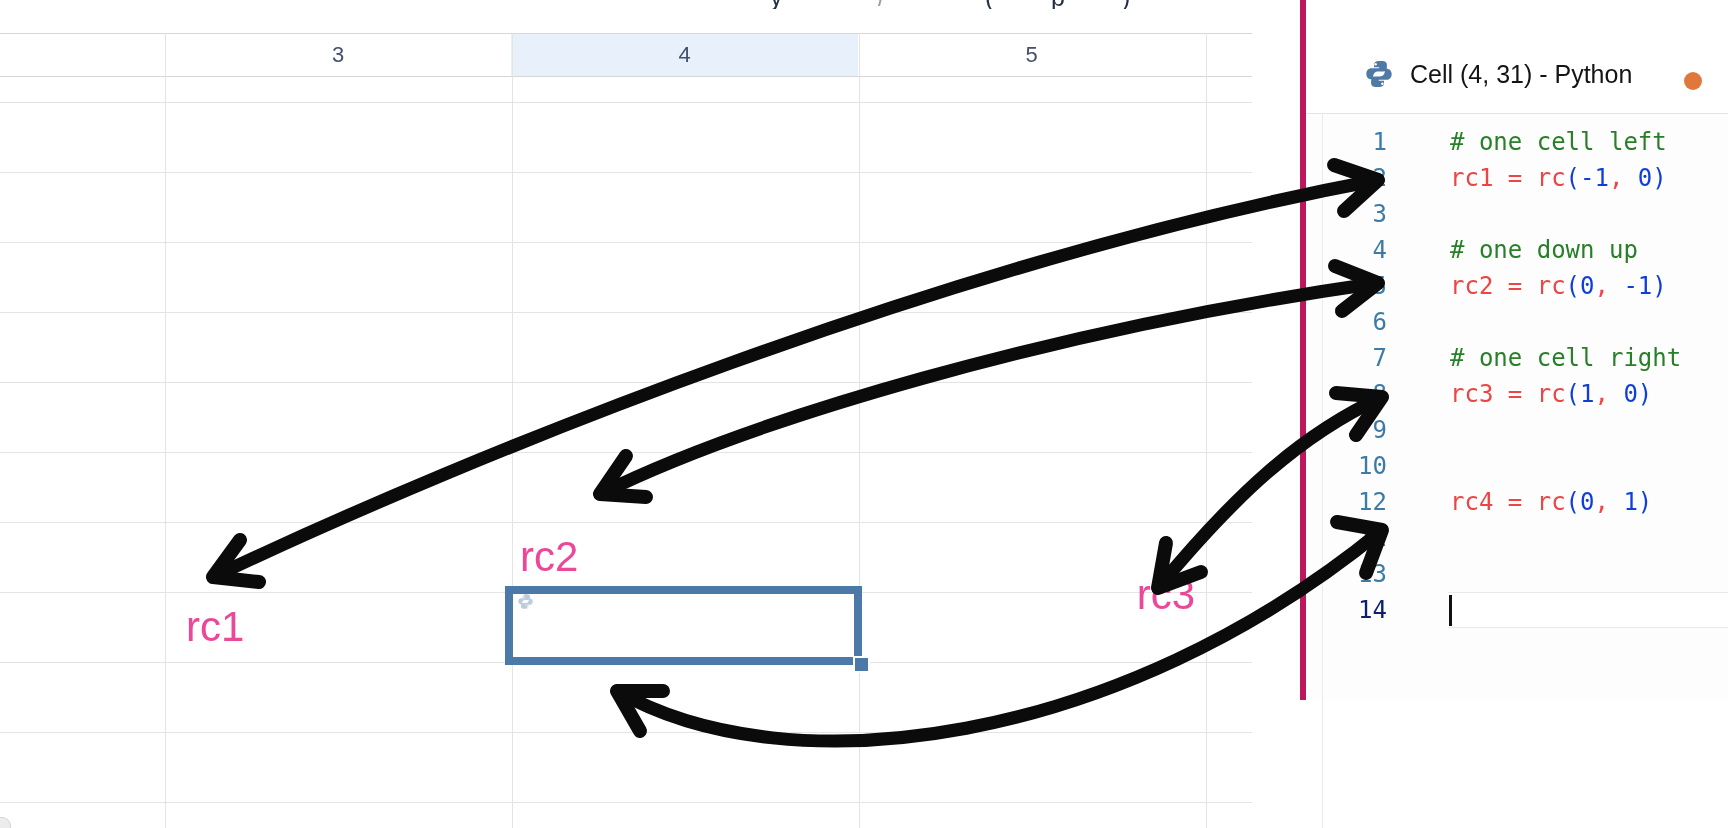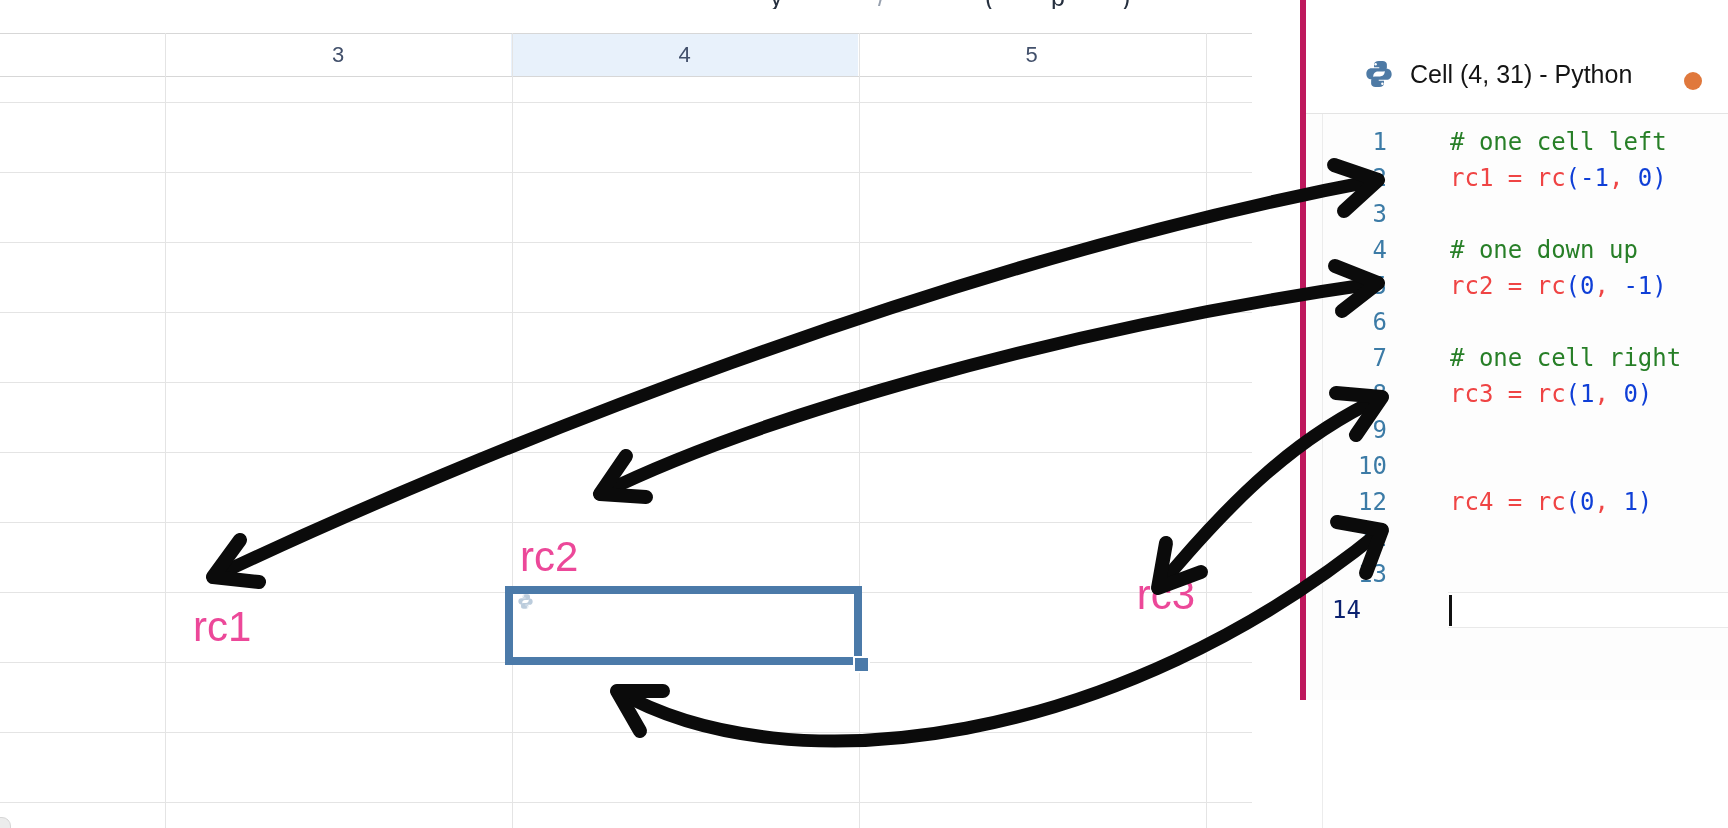--- a/index.html
+++ b/index.html
@@ -29,21 +29,21 @@
   .col-header-band{position:absolute;left:0;top:33px;width:1252px;height:44px;
           border-top:1px solid #d7d7d7;border-bottom:1px solid #d7d7d7;box-sizing:border-box;}
   .col-highlight{position:absolute;left:511px;top:34px;width:347px;height:42px;background:var(--header-highlight);}
   .col-label{position:absolute;top:33px;height:44px;line-height:44px;text-align:center;
           font-size:22px;color:#42506b;}
   .col-label.c3{left:165px;width:346px;}
   .col-label.c4{left:511px;width:347px;}
   .col-label.c5{left:858px;width:347px;}
 
   .cell-value{position:absolute;height:70px;line-height:70px;font-size:42px;color:#ec4899;box-sizing:border-box;}
-  .cv-rc1{left:165px;top:592px;width:346px;padding-left:28px;}
+  .cv-rc1{left:165px;top:592px;width:346px;padding-left:21px;}
   .cv-rc2{left:511px;top:522px;width:347px;padding-left:9px;}
   .cv-rc3{left:858px;top:560px;width:347px;text-align:right;padding-right:10px;}
   .cv-rc4{left:511px;top:662px;width:347px;padding-left:9px;}
 
   .selection{position:absolute;left:505px;top:586px;width:357px;height:79px;box-sizing:border-box;
           border:8px solid var(--selection);z-index:4;}
   .fill-handle{position:absolute;left:855px;top:658px;width:13px;height:13px;background:var(--selection);
           box-shadow:0 0 0 2px #fff;z-index:5;}
   .cell-lang-glyph{position:absolute;left:517px;top:593px;opacity:.38;z-index:5;}
 
@@ -59,21 +59,21 @@
   .panel-title{position:absolute;left:104px;top:59px;height:30px;line-height:30px;
           font-size:25px;font-weight:500;color:#141414;white-space:nowrap;}
   .status-dot{position:absolute;left:378px;top:72px;width:18px;height:18px;border-radius:50%;
           background:var(--status-dot);}
   .gutter-line{position:absolute;left:16px;top:114px;height:714px;width:1px;background:#ececec;}
 
   .editor-lines{position:absolute;left:0;top:124px;width:476px;}
   .code-line{position:relative;height:36px;font-family:"DejaVu Sans Mono","Liberation Mono",monospace;
           font-size:24px;line-height:36px;white-space:pre;}
   .ln{position:absolute;left:0;top:0;width:81px;text-align:right;color:var(--line-number);}
-  .ln.active{color:var(--active-line-number);text-align:center;}
+  .ln.active{color:var(--active-line-number);}
   .code{position:absolute;left:144px;top:0;}
   .tk-comment{color:var(--comment);text-align:center;}
   .tk-plain{color:#ef4444;}
   .tk-number{color:var(--number-literal);}
   .tk-paren{color:var(--bracket);}
   .current-line-band{position:absolute;left:142px;right:0;top:0;height:36px;box-sizing:border-box;
           border-top:1px solid #e9e9e9;border-bottom:1px solid #e9e9e9;background:#fff;}
   .cursor{position:absolute;left:1px;top:2px;width:3px;height:31px;background:#111;}
 
   

